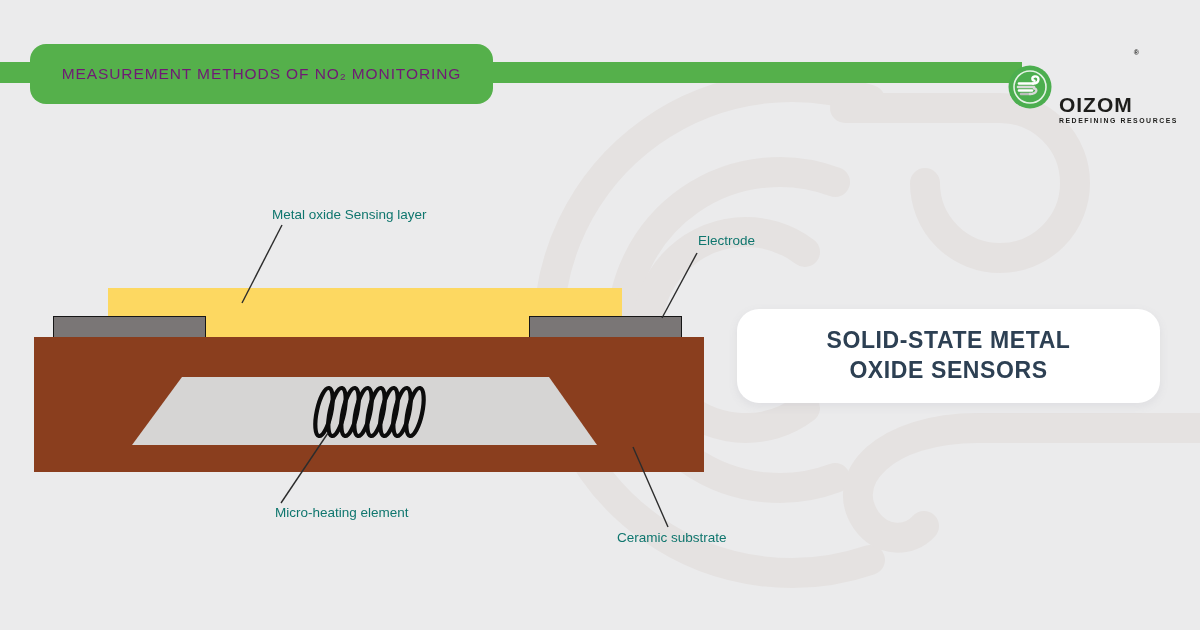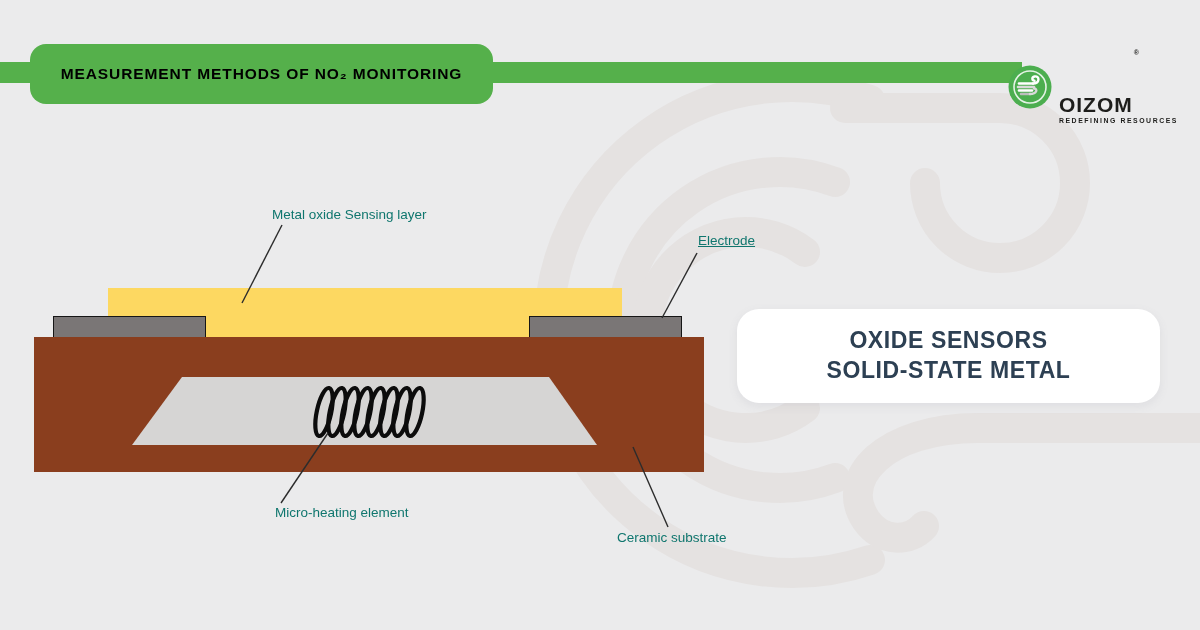--- a/index.html
+++ b/index.html
@@ -16,21 +16,21 @@
   .green-strip{
     position:absolute;left:0;top:62px;width:1022px;height:21px;
     background:#55b04b;z-index:1;
   }
   .banner{
     position:absolute;left:30px;top:44px;width:463px;height:60px;
     background:#55b04b;border-radius:16px;z-index:2;
     display:flex;align-items:center;justify-content:center;
   }
   .banner-title{
-    color:#000000;font-size:15.5px;font-weight:bold;letter-spacing:.9px;
+    color:#701a75;font-size:15.5px;font-weight:normal;letter-spacing:.9px;
     white-space:nowrap;
   }
   
   .logo{position:absolute;right:22px;top:50px;display:flex;align-items:center;z-index:2;}
   .logo-icon-svg{display:block;}
   .logo-text{margin-left:6px;line-height:1;}
   .logo-brand-row{display:flex;align-items:flex-start;}
   .logo-brand{
     font-size:21px;font-weight:900;color:#1d1d1b;letter-spacing:1px;margin-top:44px;
   }
@@ -53,21 +53,21 @@
     left:132px;top:377px;width:465px;height:68px;background:#d6d5d4;
     clip-path:polygon(50px 0,417px 0,100% 100%,0 100%);
     z-index:3;
   }
   .coil-svg{position:absolute;left:310px;top:382px;z-index:4;}
   .lines-overlay{position:absolute;left:0;top:0;z-index:5;pointer-events:none;}
   .diagram-label{
     position:absolute;z-index:6;font-size:13.5px;color:#0f766e;white-space:nowrap;
   }
   .lbl-sensing{left:272px;top:207px;}
-  .lbl-electrode{left:698px;top:233px;text-decoration:underline;}
+  .lbl-electrode{left:698px;top:233px;}
   .lbl-heater{left:236px;top:505px;margin-left:39px;}
   .lbl-substrate{left:617px;top:530px;text-align:right;}
   
   .title-card{
     position:absolute;left:737px;top:309px;width:423px;height:94px;
     background:#ffffff;border-radius:22px;z-index:2;
     box-shadow:0 3px 10px rgba(110,110,125,.10);
     display:flex;flex-direction:column;align-items:center;justify-content:center;
   }
   .card-line{
@@ -144,17 +144,17 @@
       <line x1="633" y1="447" x2="668" y2="527"></line>
     </g>
   </svg>
 
   <div class="diagram-label lbl-sensing">Metal oxide Sensing layer</div>
   <div class="diagram-label lbl-electrode">Electrode</div>
   <div class="diagram-label lbl-heater">Micro-heating element</div>
   <div class="diagram-label lbl-substrate">Ceramic substrate</div>
 
   <div class="title-card">
+    <div class="card-line">SOLID-STATE METAL</div>
     <div class="card-line">OXIDE SENSORS</div>
-    <div class="card-line">SOLID-STATE METAL</div>
   </div>
 
 </div>
 
 </body></html>

